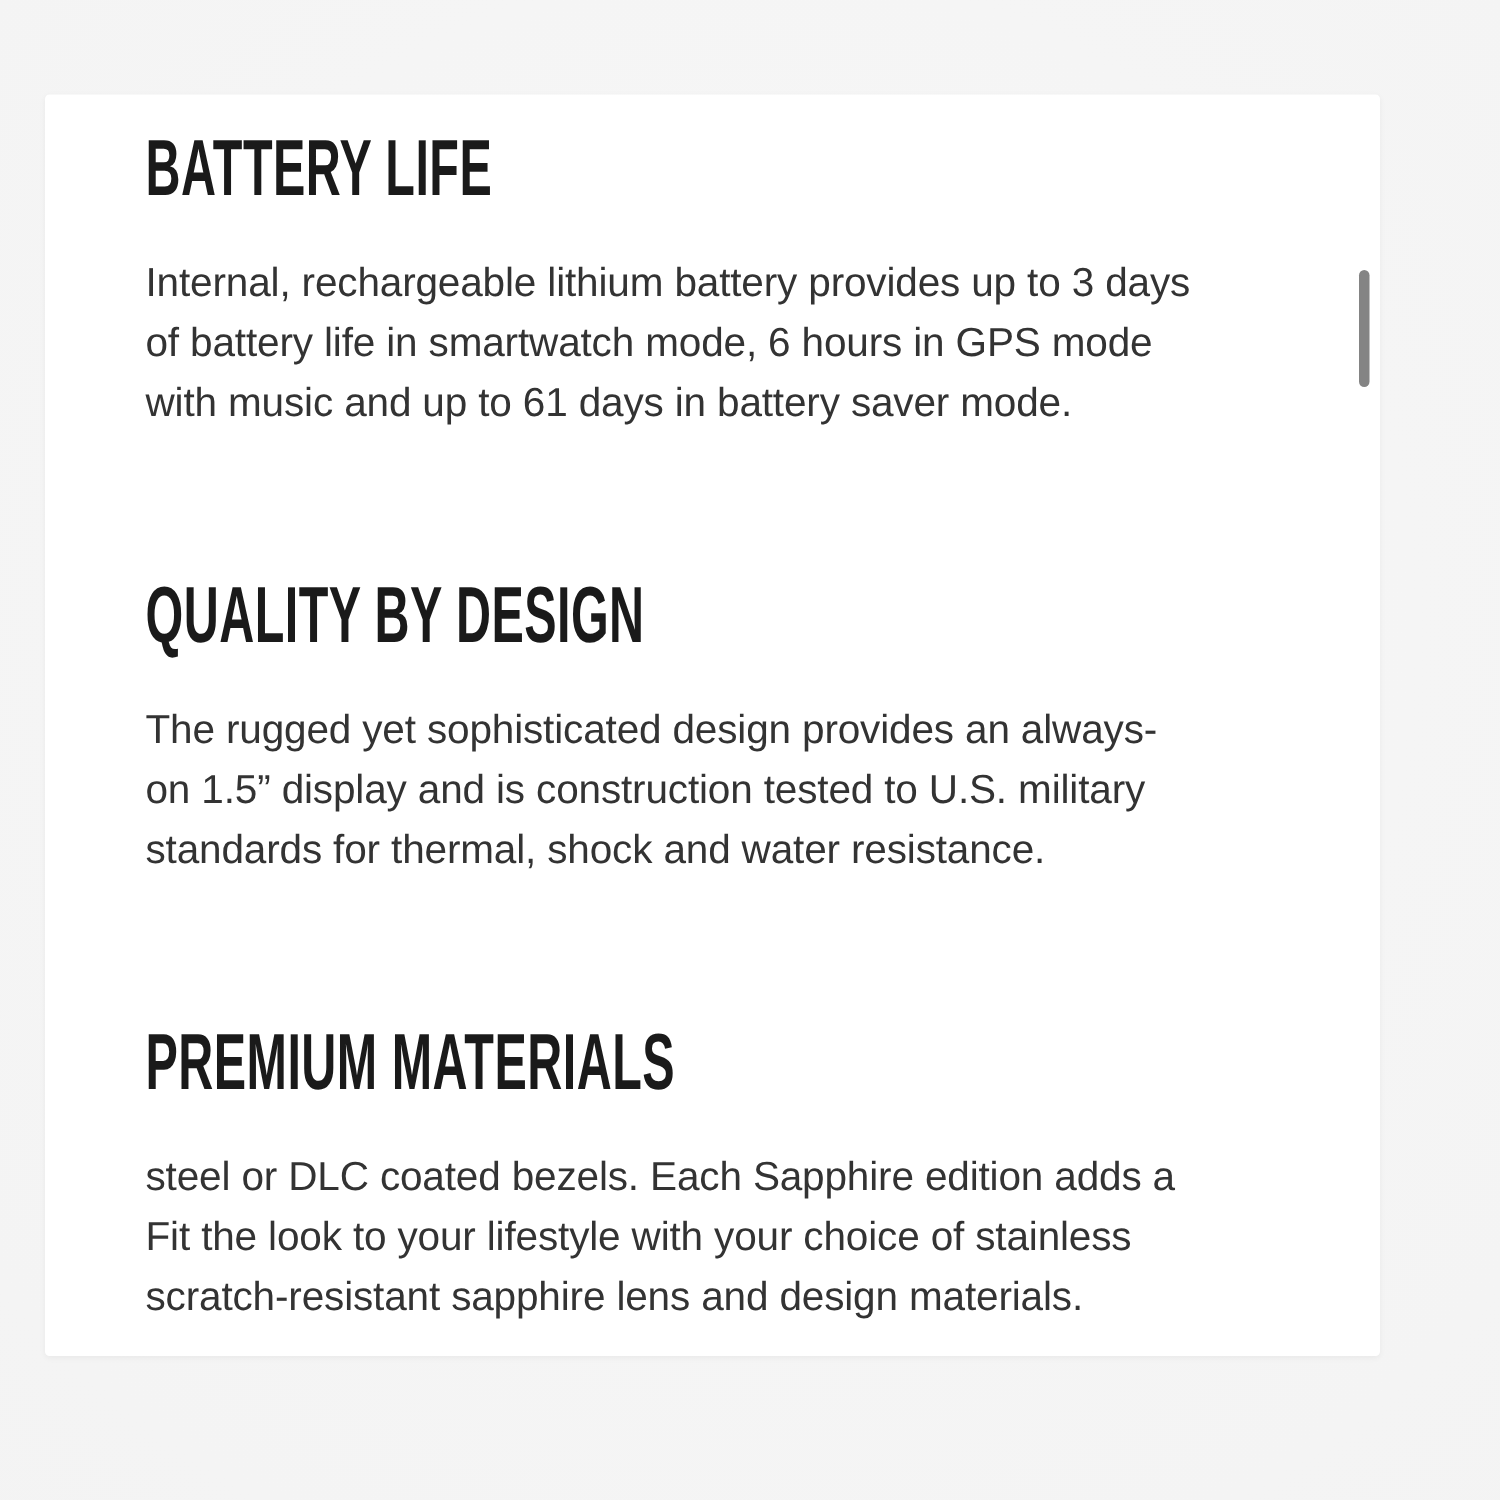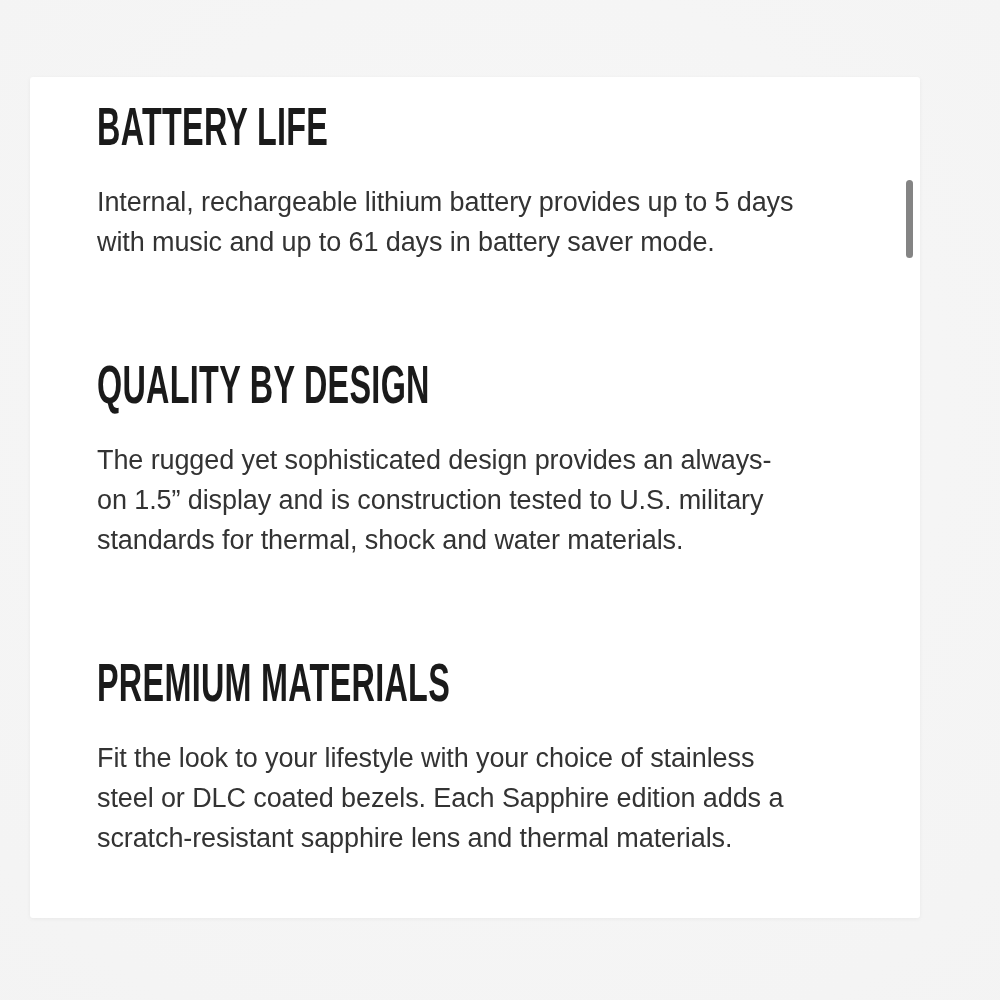--- a/index.html
+++ b/index.html
@@ -12,21 +12,21 @@
   }
 
   body {
     position: relative;
     background: radial-gradient(130% 130% at 50% 42%, #f7f7f7 0%, #f3f3f3 68%, #eaeaea 100%);
   }
 
   .card {
     position: absolute;
     left: 30px;
-    top: 77px;
+    top: 63px;
     width: 890px;
     height: 841px;
     background: #ffffff;
     border-radius: 3px;
     box-shadow: 0 1px 4px rgba(0,0,0,0.05);
   }
 
   .content {
     padding: 23px 67px 0 67px;
   }
@@ -68,39 +68,40 @@
 </style>
 </head>
 <body>
 
 <div class="card">
   <div class="content">
 
     <section>
       <h2 class="section-heading">BATTERY LIFE</h2>
       <div class="para">
-        <span class="body-line">Internal, rechargeable lithium battery provides up to 5 days</span>
+        <span class="body-line">Internal, rechargeable lithium battery provides up to 3 days</span>
+        <span class="body-line">of battery life in smartwatch mode, 6 hours in GPS mode</span>
         <span class="body-line">with music and up to 61 days in battery saver mode.</span>
       </div>
     </section>
 
     <section>
       <h2 class="section-heading">QUALITY BY DESIGN</h2>
       <div class="para">
         <span class="body-line">The rugged yet sophisticated design provides an always-</span>
         <span class="body-line">on 1.5” display and is construction tested to U.S. military</span>
-        <span class="body-line">standards for thermal, shock and water materials.</span>
+        <span class="body-line">standards for thermal, shock and water resistance.</span>
       </div>
     </section>
 
     <section>
       <h2 class="section-heading">PREMIUM MATERIALS</h2>
       <div class="para">
+        <span class="body-line">steel or DLC coated bezels. Each Sapphire edition adds a</span>
         <span class="body-line">Fit the look to your lifestyle with your choice of stainless</span>
-        <span class="body-line">steel or DLC coated bezels. Each Sapphire edition adds a</span>
-        <span class="body-line">scratch-resistant sapphire lens and thermal materials.</span>
+        <span class="body-line">scratch-resistant sapphire lens and design materials.</span>
       </div>
     </section>
 
   </div>
 </div>
 
 <div class="scrollbar-thumb"></div>
 
 </body></html>

